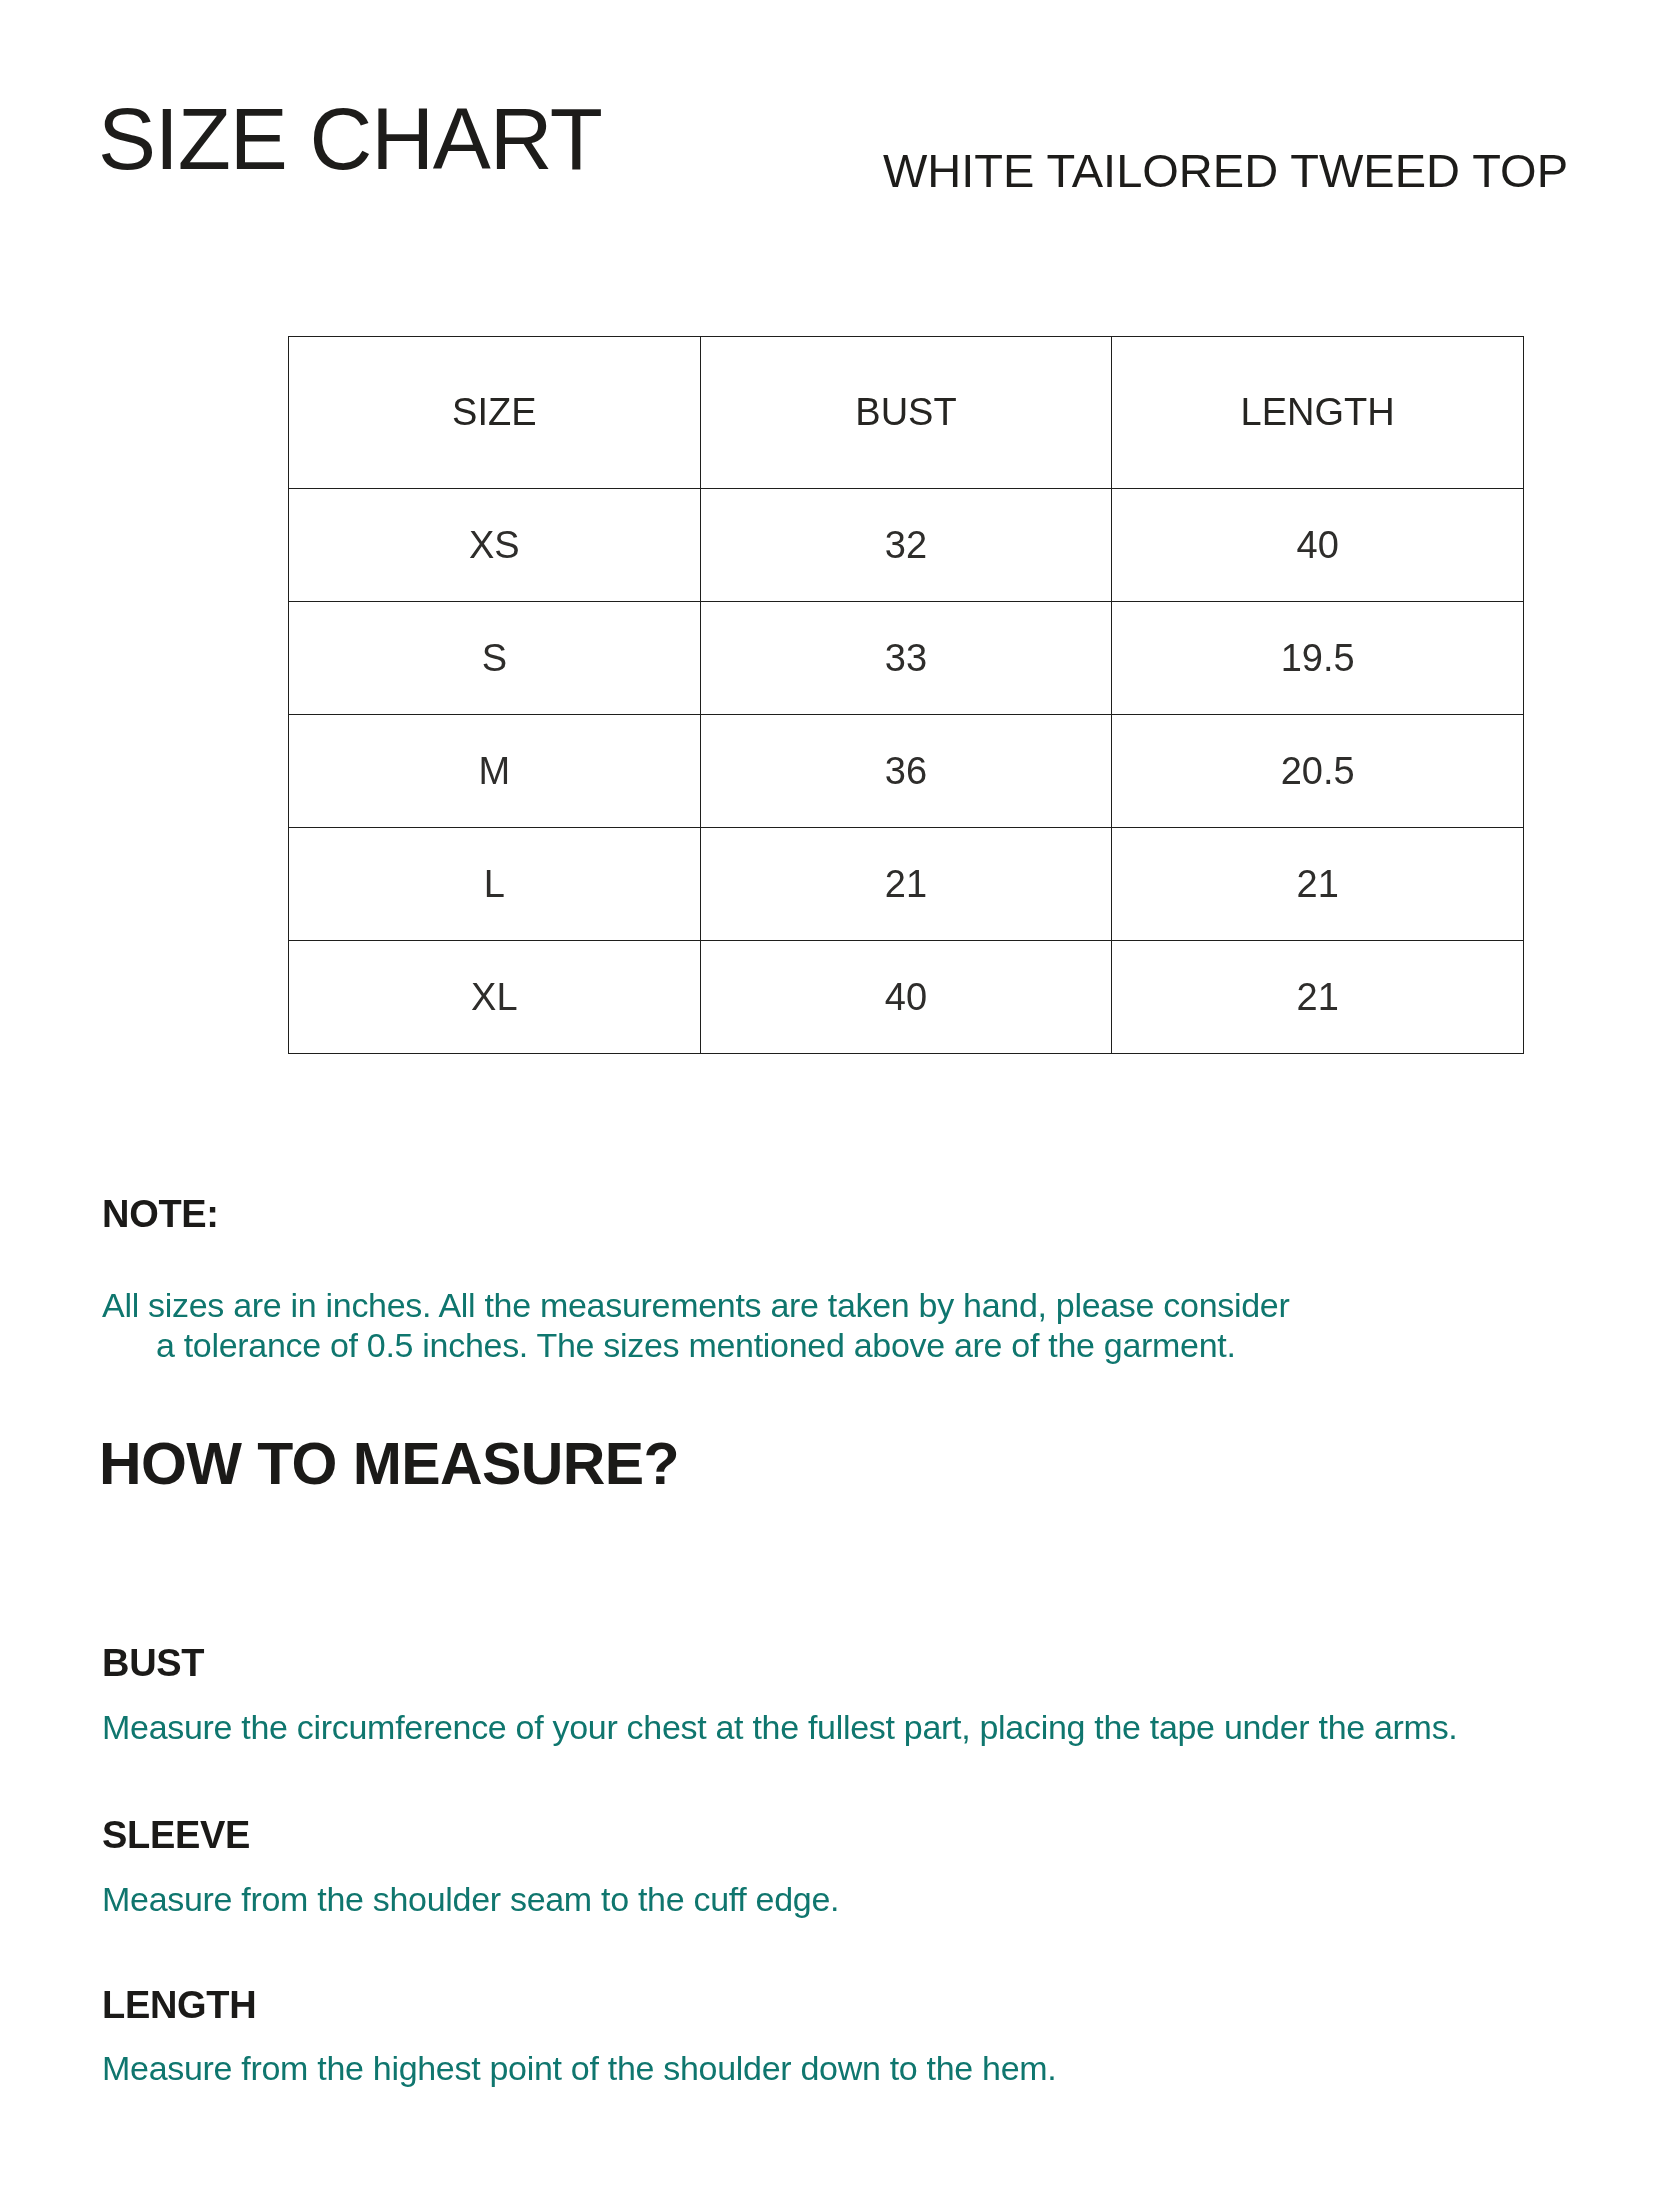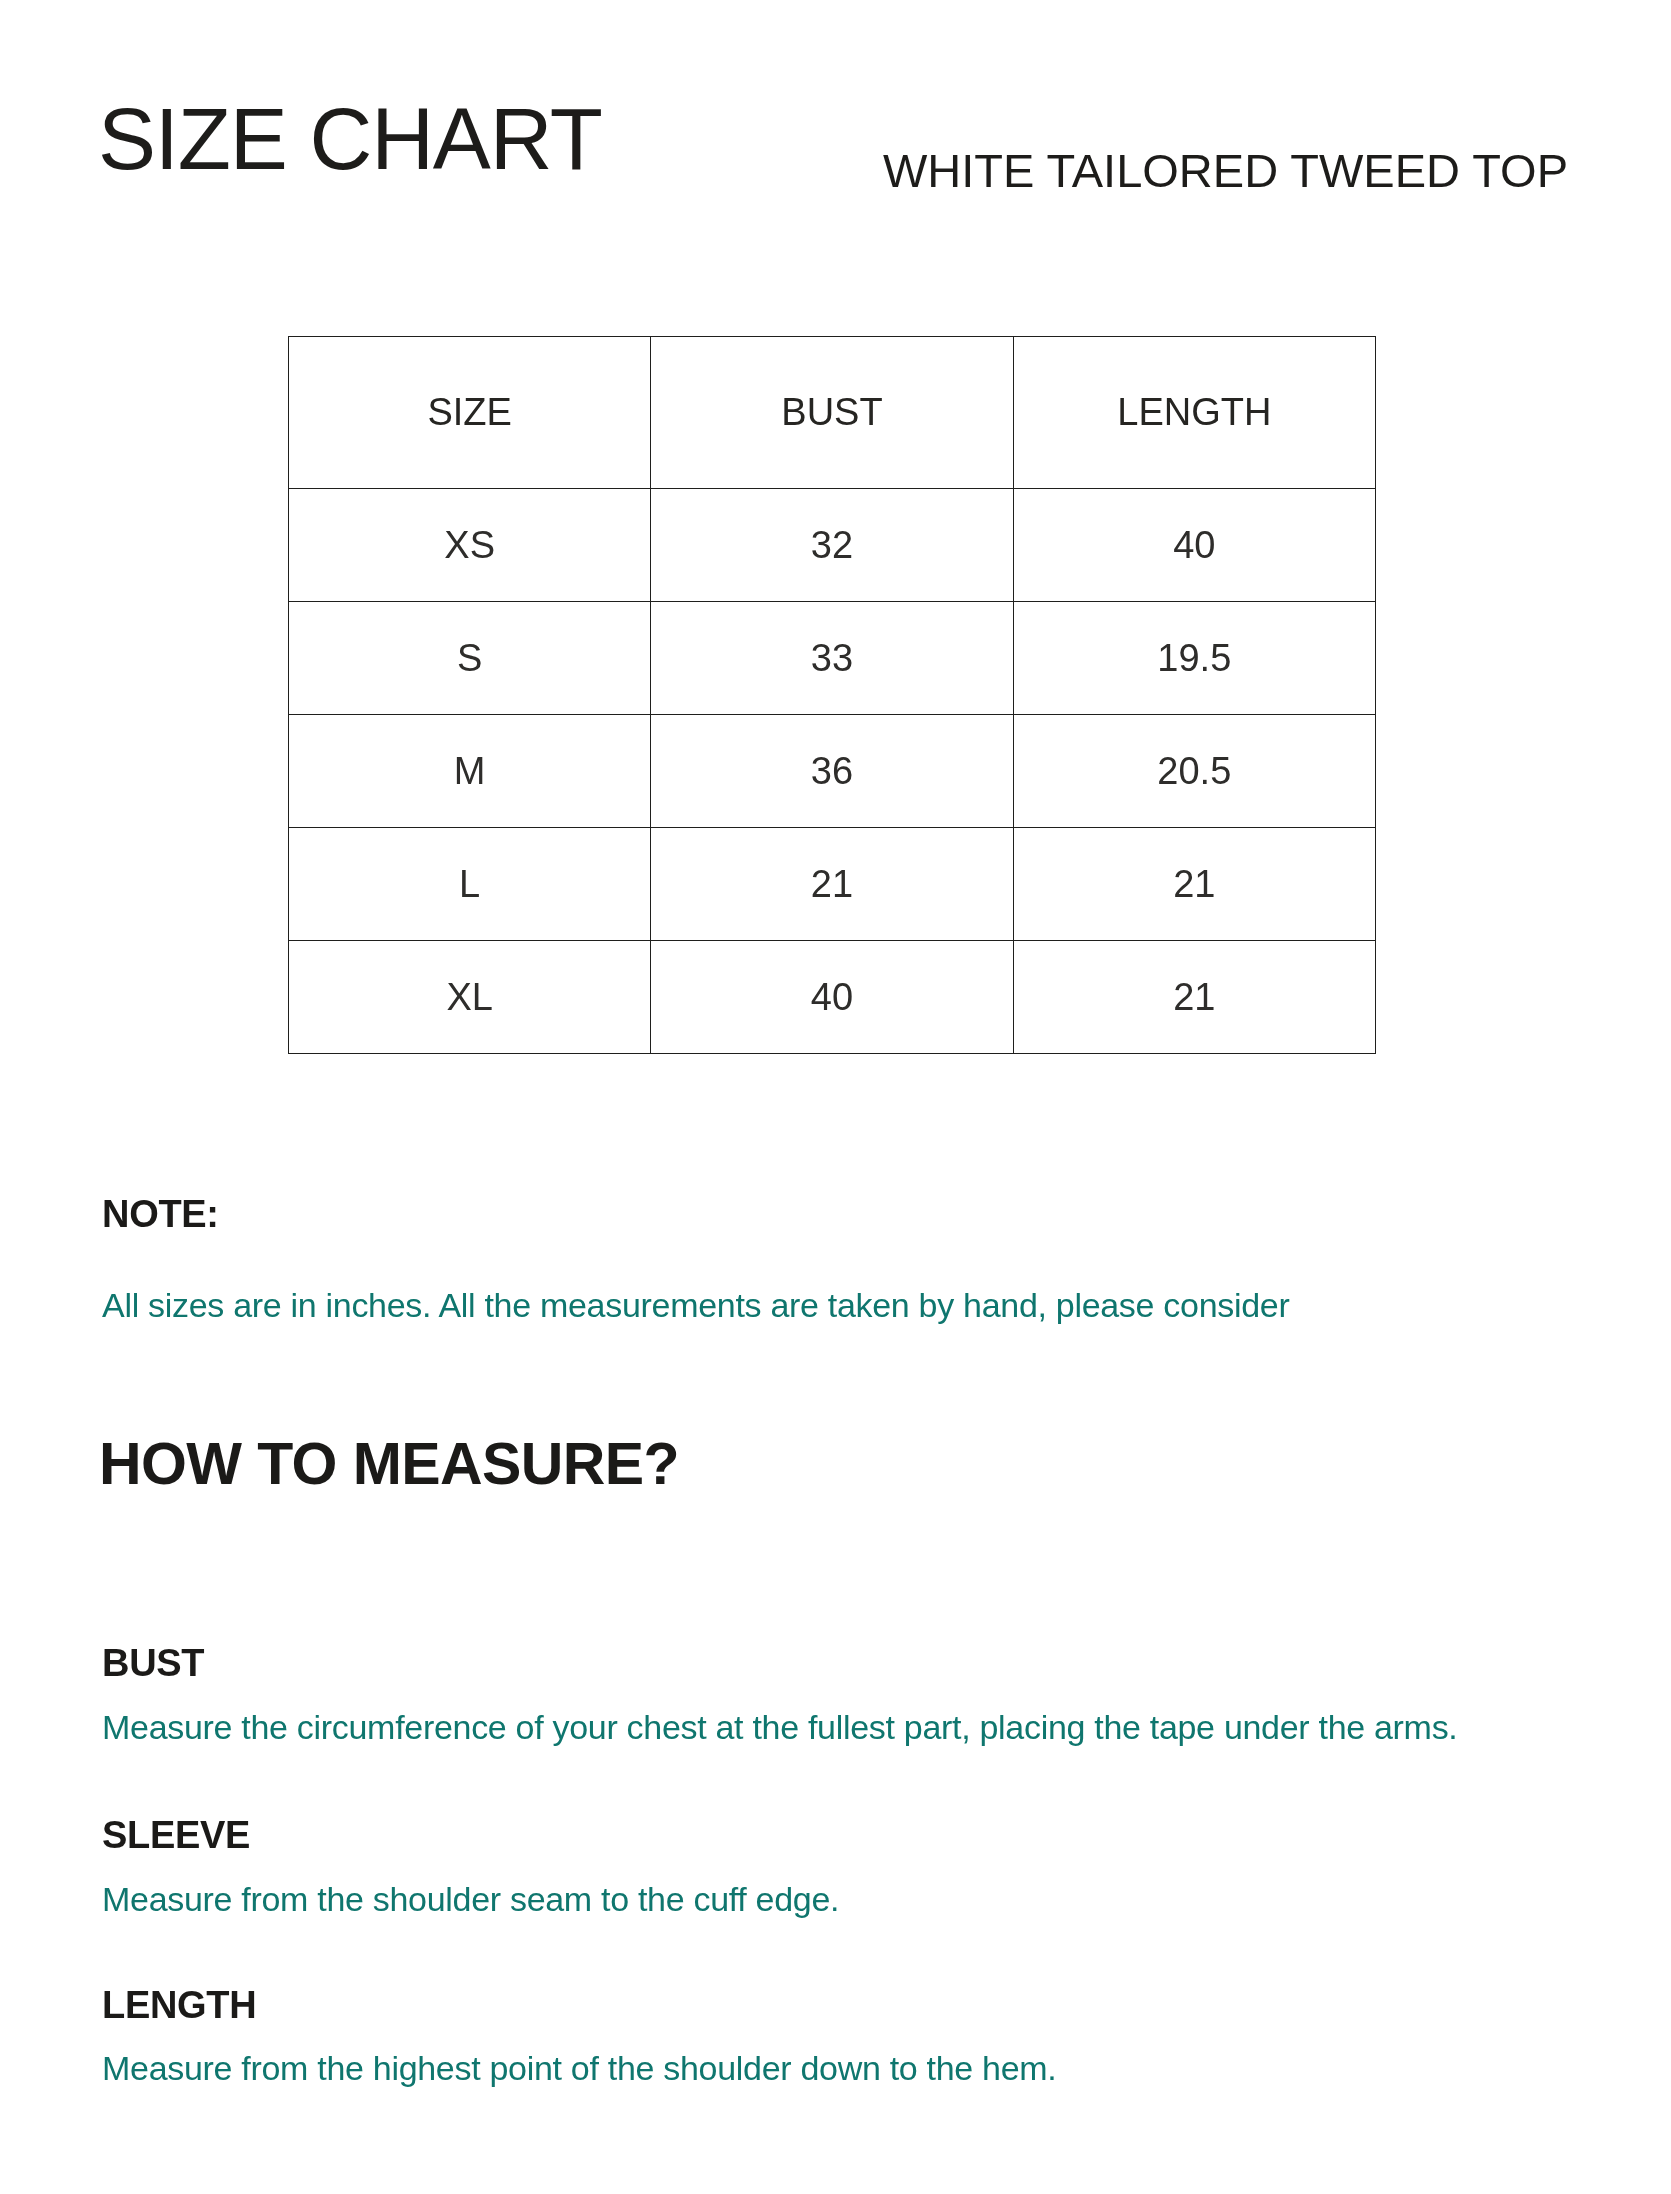--- a/index.html
+++ b/index.html
@@ -36,21 +36,21 @@
     letter-spacing: 0;
     line-height: 1;
     color: #1d1c1a;
     white-space: nowrap;
   }
 
   table.size-table {
     position: absolute;
     left: 288px;
     top: 336px;
-    width: 1088px;
+    width: 1236px;
     border-collapse: collapse;
     table-layout: fixed;
     padding-left: 7px;
   }
   table.size-table th,
   table.size-table td {
     border: 1.2px solid #1f1f1d;
     border-top-width: 1.8px;
     border-bottom-width: 1.8px;
     text-align: center;
@@ -147,21 +147,21 @@
       </tr>
       <tr>
         <td>XL</td>
         <td>40</td>
         <td>21</td>
       </tr>
     </tbody>
   </table>
 
   <h2 class="abs note-heading">NOTE:</h2>
-  <p class="abs body-text note-text"><span>All sizes are in inches. All the measurements are taken by hand, please consider</span><br></p>
+  <p class="abs body-text note-text"><span>All sizes are in inches. All the measurements are taken by hand, please consider</span><br><span>a tolerance of 0.5 inches. The sizes mentioned above are of the garment.</span></p>
 
   <h2 class="abs htm-heading">HOW TO MEASURE?</h2>
 
   <h3 class="abs sub-heading bust-heading">BUST</h3>
   <p class="abs body-text bust-text">Measure the circumference of your chest at the fullest part, placing the tape under the arms.</p>
 
   <h3 class="abs sub-heading sleeve-heading">SLEEVE</h3>
   <p class="abs body-text sleeve-text">Measure from the shoulder seam to the cuff edge.</p>
 
   <h3 class="abs sub-heading length-heading">LENGTH</h3>

